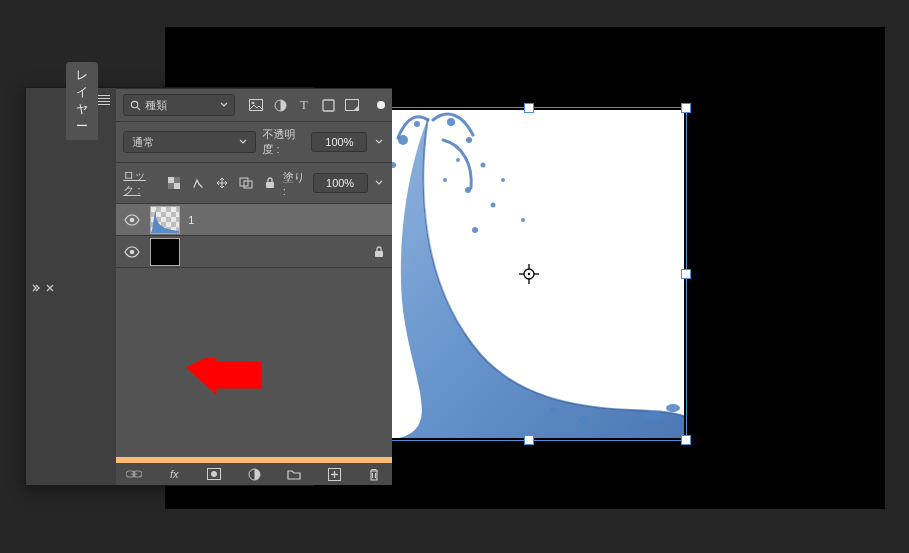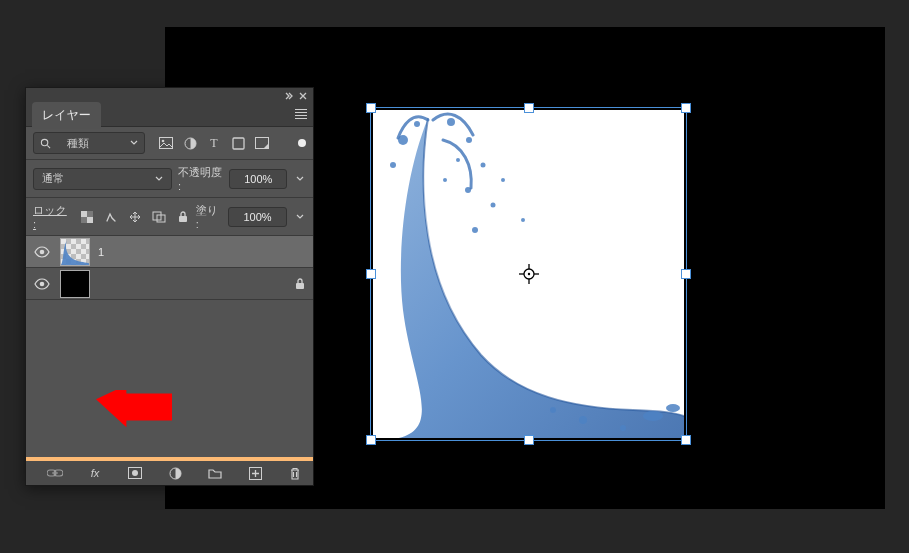--- a/index.html
+++ b/index.html
@@ -75,21 +75,21 @@
   .panel {
     position: absolute;
     left: 25px;
     top: 87px;
     width: 289px;
     height: 399px;
     background: #3f3f3f;
     border: 1px solid #1a1a1a;
     box-shadow: 0 3px 14px rgba(0,0,0,.5);
     display: flex;
-    flex-direction: column;
+    flex-direction: row;
   }
   .panel-header {
     display: flex;
     justify-content: flex-end;
     align-items: center;
     padding: 4px 6px 2px;
     gap: 6px;
   }
   .panel-header .icon-btn {
     color: #b8b8b8;
@@ -242,21 +242,21 @@
     z-index: 5;
   }
 
   .panel-footer {
     height: 28px;
     display: flex;
     align-items: center;
     justify-content: flex-end;
     gap: 24px;
     padding: 0 10px;
-    border-top: 4px solid #fdba74;
+    border-top: 6px solid #fdba74;
     background: #4a4a4a;
   }
   .panel-footer .fb {
     width: 16px; height:16px;
     display:flex;align-items:center;justify-content:center;
     color:#cfcfcf;
   }
 
   .menu-icon {
     display:flex;flex-direction:column;gap:2px;
@@ -388,21 +388,21 @@
   </div>
 
   <div class="panel-body">
 
     <div class="row filter-row">
       <div class="search-box">
         <svg width="11" height="11" viewBox="0 0 12 12">
             <circle cx="5" cy="5" r="3.5" fill="none" stroke="#cfcfcf" stroke-width="1.2"></circle>
             <line x1="8" y1="8" x2="11" y2="11" stroke="#cfcfcf" stroke-width="1.2"></line>
           </svg>
-        <span style="margin-left:16px">種類</span>
+        <span style="margin-left:4px">種類</span>
         <span class="caret">
           <svg width="8" height="6" viewBox="0 0 8 6">
               <path d="M1 1 L4 4 L7 1" stroke="#cfcfcf" fill="none" stroke-width="1.2"></path>
             </svg>
         </span>
       </div>
       <div class="mini-icons">
         <span class="mi">
             <svg width="14" height="12" viewBox="0 0 14 12">
               <rect x="0.5" y="0.5" width="13" height="11" fill="none" stroke="#cfcfcf"></rect>

